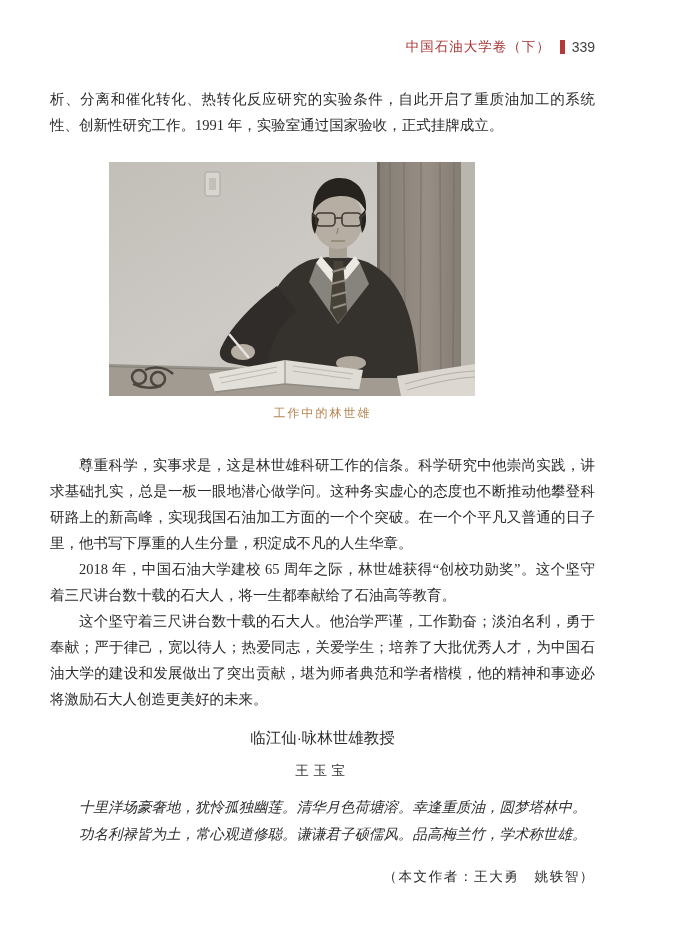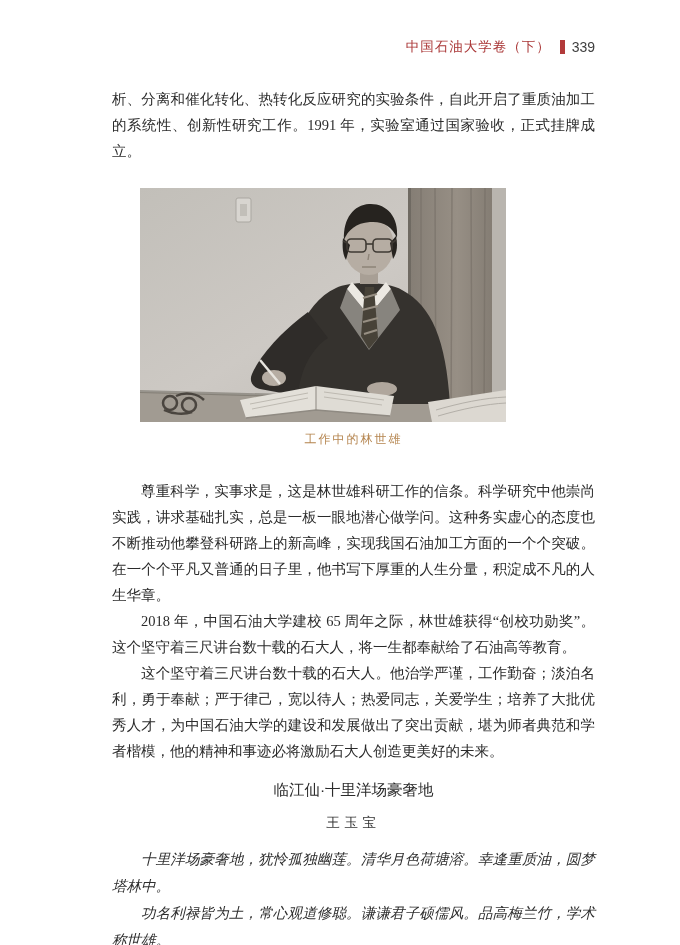--- a/index.html
+++ b/index.html
@@ -3,21 +3,21 @@
 <meta charset="utf-8">
 <style>
   * { margin: 0; padding: 0; box-sizing: border-box; }
   html, body { background: #ffffff; }
   .page {
     position: relative;
     width: 680px;
     height: 945px;
     margin: 0 auto;
     background: #ffffff;
-    padding: 38px 85px 0 112px;
+    padding: 38px 85px 0 50px;
     overflow: hidden;
     font-family: "Liberation Serif", "DejaVu Serif", serif;
     color: #2b2b2b;
   }
   
   .running-head {
     display: flex;
     justify-content: flex-end;
     align-items: center;
     height: 18px;
@@ -204,21 +204,21 @@
     </svg>
     <figcaption class="photo-caption">工作中的林世雄</figcaption>
   </figure>
 
   <div class="section">
     <p class="body-par">尊重科学，实事求是，这是林世雄科研工作的信条。科学研究中他崇尚实践，讲求基础扎实，总是一板一眼地潜心做学问。这种务实虚心的态度也不断推动他攀登科研路上的新高峰，实现我国石油加工方面的一个个突破。在一个个平凡又普通的日子里，他书写下厚重的人生分量，积淀成不凡的人生华章。</p>
     <p class="body-par">2018 年，中国石油大学建校 65 周年之际，林世雄获得“创校功勋奖”。这个坚守着三尺讲台数十载的石大人，将一生都奉献给了石油高等教育。</p>
     <p class="body-par">这个坚守着三尺讲台数十载的石大人。他治学严谨，工作勤奋；淡泊名利，勇于奉献；严于律己，宽以待人；热爱同志，关爱学生；培养了大批优秀人才，为中国石油大学的建设和发展做出了突出贡献，堪为师者典范和学者楷模，他的精神和事迹必将激励石大人创造更美好的未来。</p>
   </div>
 
-  <h3 class="poem-title">临江仙·十里洋场豪奢地</h3>
+  <h3 class="poem-title">临江仙·咏林世雄教授</h3>
   <p class="poem-author">王玉宝</p>
   <div class="poem-body">
     <p class="poem-line">十里洋场豪奢地，犹怜孤独幽莲。清华月色荷塘溶。幸逢重质油，圆梦塔林中。</p>
     <p class="poem-line">功名利禄皆为土，常心观道修聪。谦谦君子硕儒风。品高梅兰竹，学术称世雄。</p>
   </div>
 
   <p class="attribution">（本文作者：王大勇　姚轶智）</p>
 
 </div>
 

